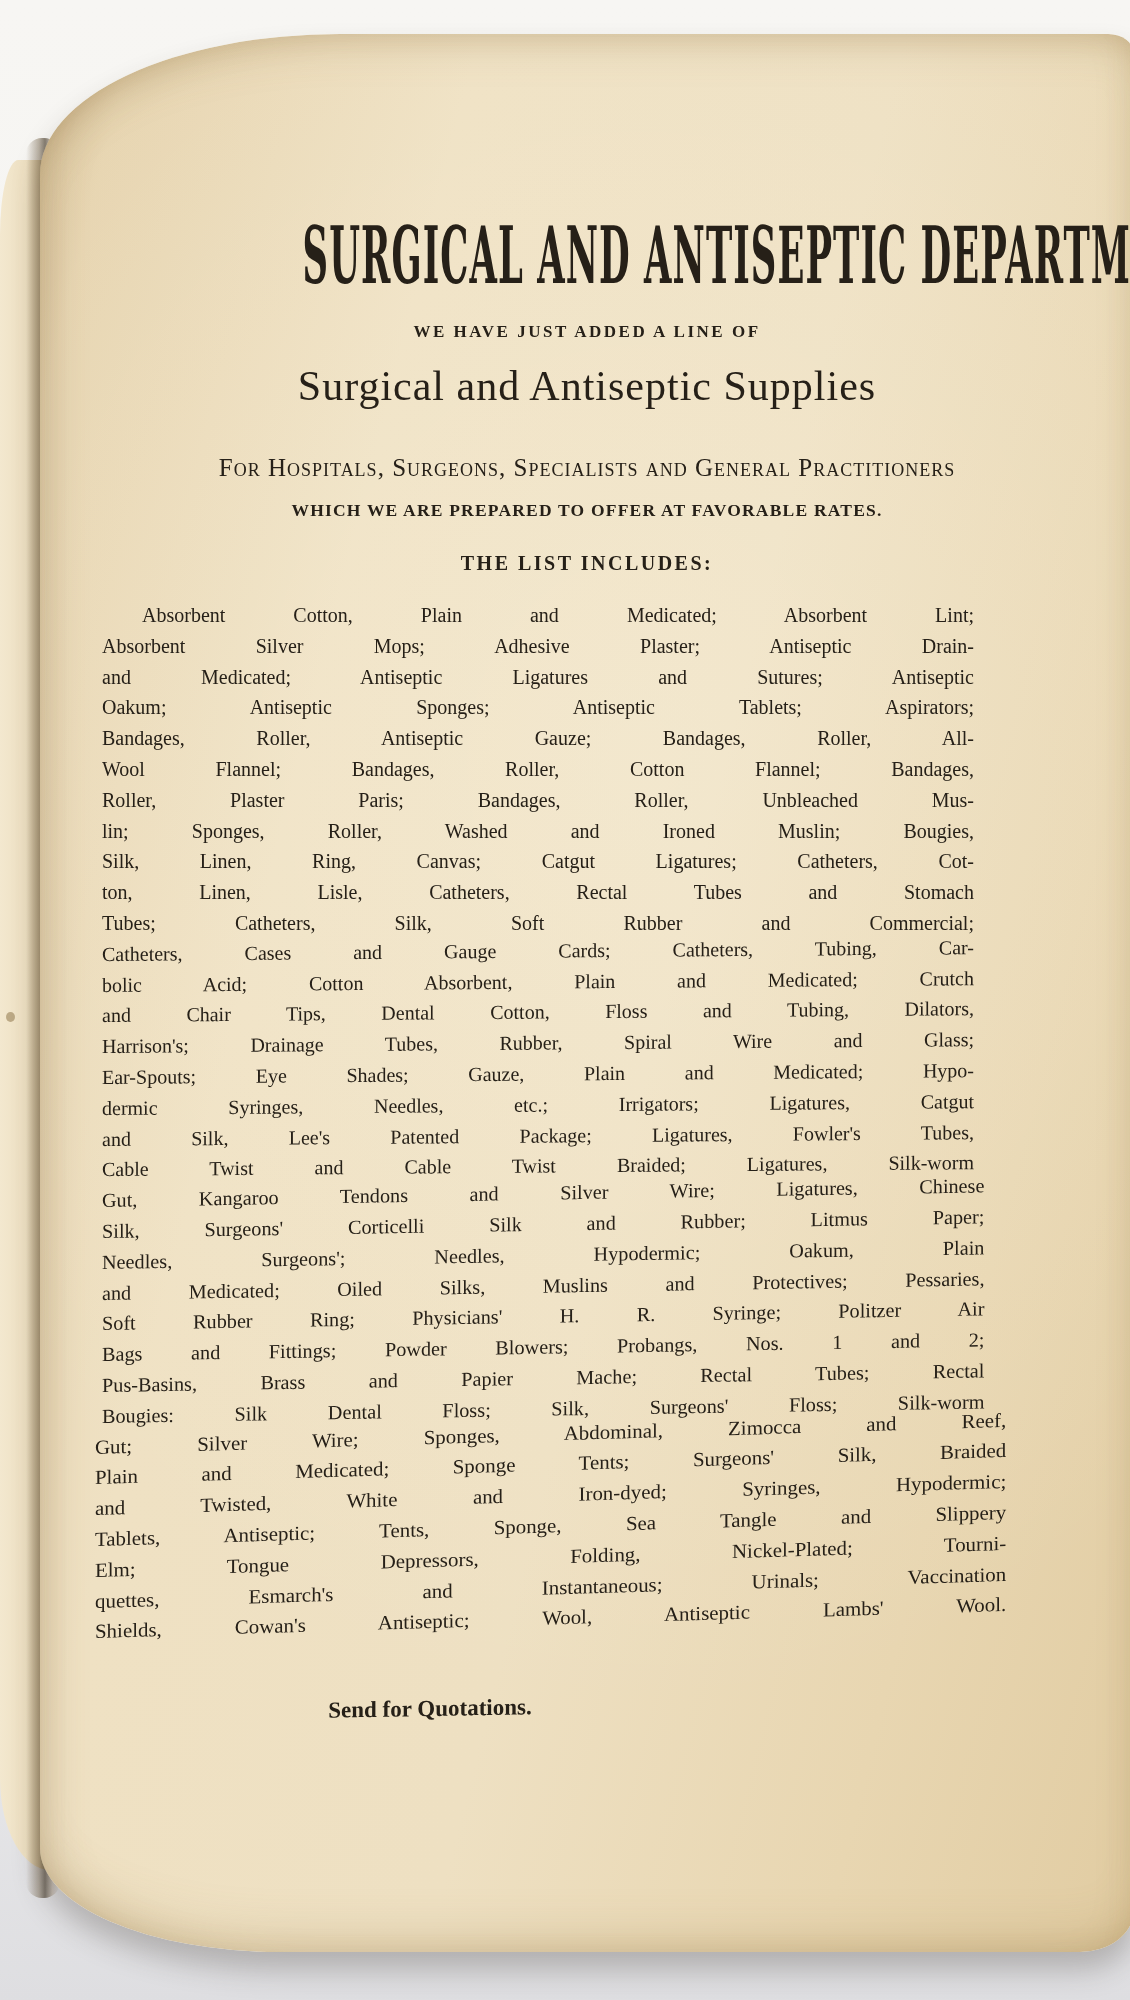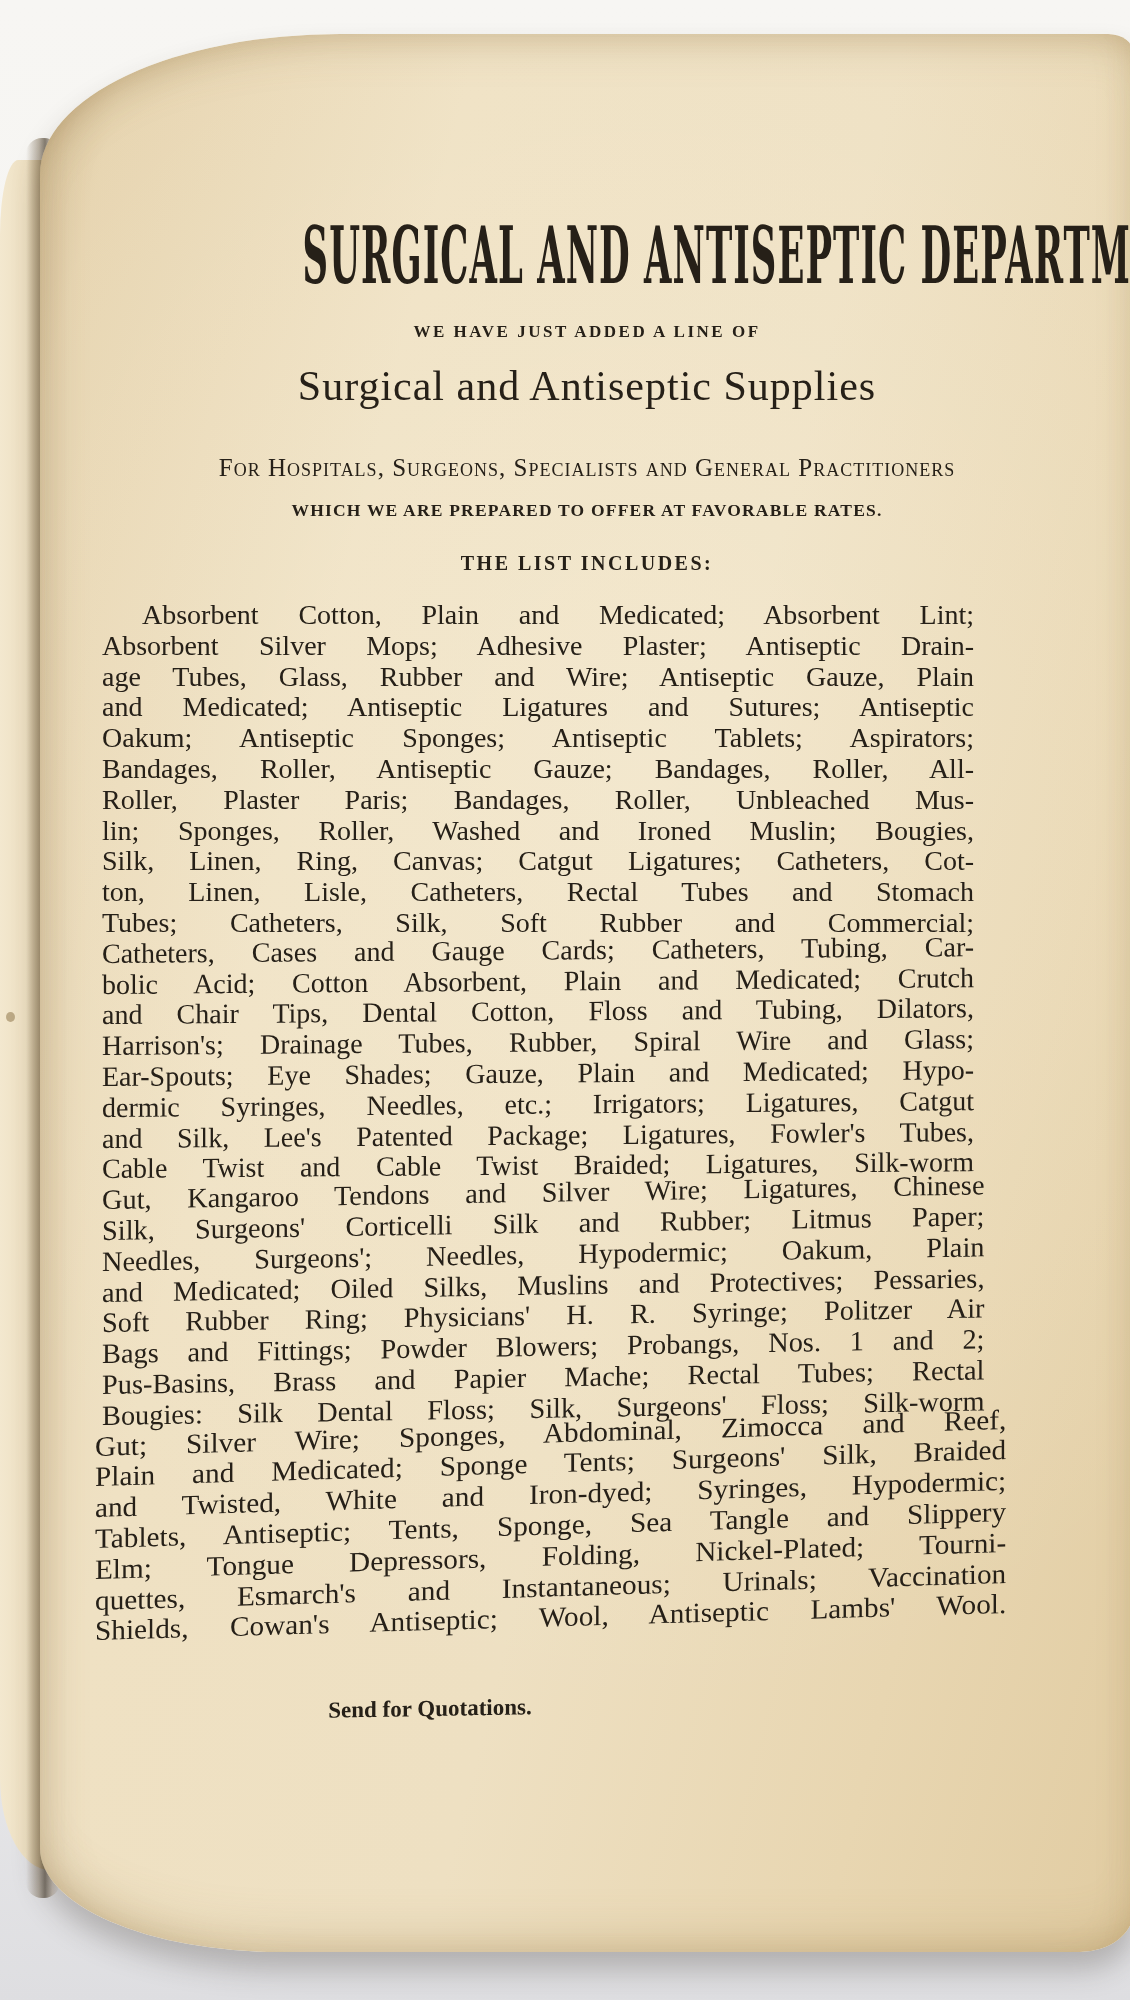--- a/index.html
+++ b/index.html
@@ -64,21 +64,21 @@
     top:466px;left:0;width:100%;text-align:center;
     font-size:17.5px;letter-spacing:1.2px;font-weight:bold;white-space:nowrap;color:#2a241b;
   }
   .list-heading{
     top:518px;left:0;width:100%;text-align:center;
     font-size:20px;font-weight:bold;letter-spacing:2.5px;white-space:nowrap;color:#211c14;
   }
 
   .body-text{
     top:566px;left:62px;width:872px;
-    font-size:28px;line-height:30.8px;color:#272117;
+    font-size:20px;line-height:30.8px;color:#272117;
   }
   .body-text .ln{text-align:justify;text-align-last:justify;transform-origin:0 50%;}
   .body-text .ln.first{text-indent:40px;}
   
   .body-text .ln:nth-child(n+12){transform:skewY(-0.45deg);}
   .body-text .ln:nth-child(n+20){transform:skewY(-0.95deg) scaleX(1.012);}
   .body-text .ln:nth-child(n+28){transform:translateX(-7px) skewY(-1.7deg) scaleX(1.045);}
 
   .footer-note{
     top:1662px;left:0;width:780px;text-align:center;
@@ -103,24 +103,24 @@
     <h1 class="title">SURGICAL AND ANTISEPTIC DEPARTMENT</h1>
     <div class="tagline">WE HAVE JUST ADDED A LINE OF</div>
     <h2 class="subtitle">Surgical and Antiseptic Supplies</h2>
     <div class="audience">For Hospitals, Surgeons, Specialists and General Practitioners</div>
     <div class="offer">WHICH WE ARE PREPARED TO OFFER AT FAVORABLE RATES.</div>
     <div class="list-heading">THE LIST INCLUDES:</div>
 
     <div class="body-text">
       <div class="ln first">Absorbent Cotton, Plain and Medicated; Absorbent Lint;</div>
       <div class="ln">Absorbent Silver Mops; Adhesive Plaster; Antiseptic Drain-</div>
-      <div class="ln">age Tubes, Glass, Rubber and Wire; Antiseptic Gauze, Plain</div>
       <div class="ln">and Medicated; Antiseptic Ligatures and Sutures; Antiseptic</div>
       <div class="ln">Oakum; Antiseptic Sponges; Antiseptic Tablets; Aspirators;</div>
       <div class="ln">Bandages, Roller, Antiseptic Gauze; Bandages, Roller, All-</div>
+      <div class="ln">Wool Flannel; Bandages, Roller, Cotton Flannel; Bandages,</div>
       <div class="ln">Roller, Plaster Paris; Bandages, Roller, Unbleached Mus-</div>
       <div class="ln">lin; Sponges, Roller, Washed and Ironed Muslin; Bougies,</div>
       <div class="ln">Silk, Linen, Ring, Canvas; Catgut Ligatures; Catheters, Cot-</div>
       <div class="ln">ton, Linen, Lisle, Catheters, Rectal Tubes and Stomach</div>
       <div class="ln">Tubes; Catheters, Silk, Soft Rubber and Commercial;</div>
       <div class="ln">Catheters, Cases and Gauge Cards; Catheters, Tubing, Car-</div>
       <div class="ln">bolic Acid; Cotton Absorbent, Plain and Medicated; Crutch</div>
       <div class="ln">and Chair Tips, Dental Cotton, Floss and Tubing, Dilators,</div>
       <div class="ln">Harrison's; Drainage Tubes, Rubber, Spiral Wire and Glass;</div>
       <div class="ln">Ear-Spouts; Eye Shades; Gauze, Plain and Medicated; Hypo-</div>

